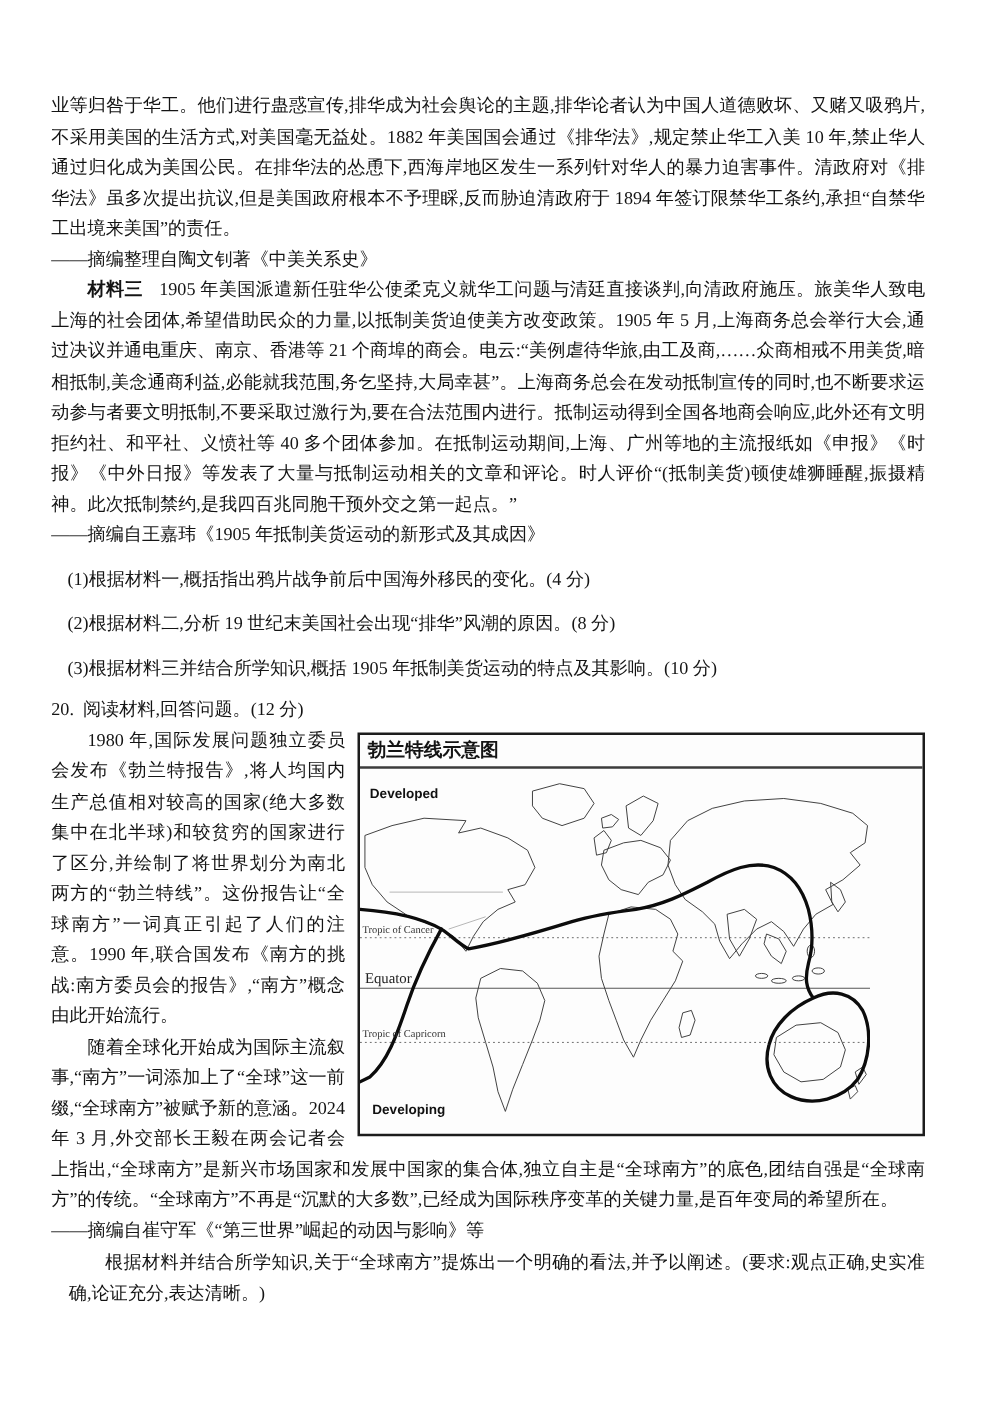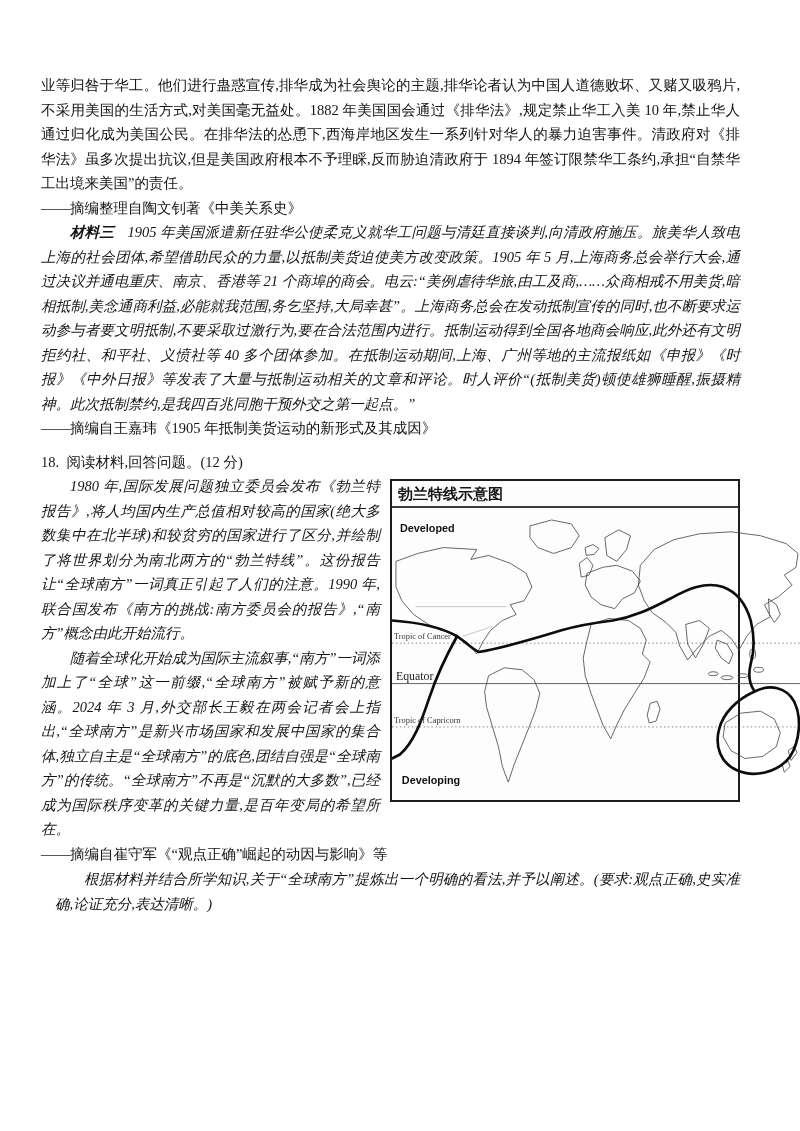--- a/index.html
+++ b/index.html
@@ -12,28 +12,28 @@
   .page{
     box-sizing:border-box;
     width:800px;height:1131px;
     padding:73px 60px 0 41px;
     font-size:14.5px;line-height:24.5px;
     text-align:justify;
   }
   p{margin:0;}
   .source{text-align:left;font-family:Liberation Serif, serif;}
   .mat-label{font-weight:bold;margin-right:0.9em;}
-  .indent{text-indent:2em;font-style:italic;}
+  .indent{text-indent:2em;}
   .q-item{margin-top:11px;padding-left:13px;}
   .q17-questions{margin-top:4px;}
   .q18-head{margin-top:9px;}
   .q18-num{margin-right:0.5em;}
   .map-figure{
     float:right;
-    width:350px;
+    width:454px;
     margin:5px 0 8px 10px;
     border:2px solid #1c1c1c;
     background:#fdfdfd;
     box-sizing:border-box;
   }
   .map-title{
     font-family:"Liberation Sans","DejaVu Sans",sans-serif;
     font-weight:bold;font-size:15px;line-height:24px;
     padding:1px 6px 0 6px;
     border-bottom:2.5px solid #3c3c3c;
@@ -55,22 +55,27 @@
 <body>
 
 <div class="page">
 
   <p>业等归咎于华工。他们进行蛊惑宣传,排华成为社会舆论的主题,排华论者认为中国人道德败坏、又赌又吸鸦片,不采用美国的生活方式,对美国毫无益处。1882 年美国国会通过《排华法》,规定禁止华工入美 10 年,禁止华人通过归化成为美国公民。在排华法的怂恿下,西海岸地区发生一系列针对华人的暴力迫害事件。清政府对《排华法》虽多次提出抗议,但是美国政府根本不予理睬,反而胁迫清政府于 1894 年签订限禁华工条约,承担“自禁华工出境来美国”的责任。</p>
   <p class="source">——摘编整理自陶文钊著《中美关系史》</p>
 
   <p class="indent"><span class="mat-label">材料三</span><span>1905 年美国派遣新任驻华公使柔克义就华工问题与清廷直接谈判,向清政府施压。旅美华人致电上海的社会团体,希望借助民众的力量,以抵制美货迫使美方改变政策。1905 年 5 月,上海商务总会举行大会,通过决议并通电重庆、南京、香港等 21 个商埠的商会。电云:“美例虐待华旅,由工及商,……众商相戒不用美货,暗相抵制,美念通商利益,必能就我范围,务乞坚持,大局幸甚”。上海商务总会在发动抵制宣传的同时,也不断要求运动参与者要文明抵制,不要采取过激行为,要在合法范围内进行。抵制运动得到全国各地商会响应,此外还有文明拒约社、和平社、义愤社等 40 多个团体参加。在抵制运动期间,上海、广州等地的主流报纸如《申报》《时报》《中外日报》等发表了大量与抵制运动相关的文章和评论。时人评价“(抵制美货)顿使雄狮睡醒,振摄精神。此次抵制禁约,是我四百兆同胞干预外交之第一起点。”</span></p>
   <p class="source">——摘编自王嘉玮《1905 年抵制美货运动的新形式及其成因》</p>
 
+  <div class="q17-questions">
+    <p class="q-item">(1)根据材料一,概括指出鸦片战争前后中国海外移民的变化。(4 分)</p>
+    <p class="q-item">(2)根据材料二,分析 19 世纪末美国社会出现“排华”风潮的原因。(8 分)</p>
+    <p class="q-item">(3)根据材料三并结合所学知识,概括 1905 年抵制美货运动的特点及其影响。(10 分)</p>
+  </div>
 
-  <p class="q18-head"><span class="q18-num">18.</span><span>阅读材料,回答问题。(12 分)</span></p>
+  <p class="q18-head"><span class="q18-num">20.</span><span>阅读材料,回答问题。(12 分)</span></p>
 
 
   <div class="map-figure">
     <div class="map-title">勃兰特线示意图</div>
     <svg class="map-canvas" width="408" height="292" viewBox="0 0 414 292" xmlns="http://www.w3.org/2000/svg">
 
       <line class="trop" x1="0" y1="135" x2="414" y2="135"></line>
       <line class="eq" x1="0" y1="176" x2="414" y2="176"></line>
       <line class="trop" x1="0" y1="220" x2="414" y2="220"></line>
 
@@ -111,16 +116,16 @@
       <text class="lbl-trop" x="2" y="216">Tropic of Capricorn</text>
       <text class="lbl-zone" x="10" y="278">Developing</text>
     </svg>
   </div>
 
   <p class="indent">1980 年,国际发展问题独立委员会发布《勃兰特报告》,将人均国内生产总值相对较高的国家(绝大多数集中在北半球)和较贫穷的国家进行了区分,并绘制了将世界划分为南北两方的“勃兰特线”。这份报告让“全球南方”一词真正引起了人们的注意。1990 年,联合国发布《南方的挑战:南方委员会的报告》,“南方”概念由此开始流行。</p>
   <p class="indent">随着全球化开始成为国际主流叙事,“南方”一词添加上了“全球”这一前缀,“全球南方”被赋予新的意涵。2024 年 3 月,外交部长王毅在两会记者会上指出,“全球南方”是新兴市场国家和发展中国家的集合体,独立自主是“全球南方”的底色,团结自强是“全球南方”的传统。“全球南方”不再是“沉默的大多数”,已经成为国际秩序变革的关键力量,是百年变局的希望所在。</p>
 
   <div class="clear"></div>
 
-  <p class="source">——摘编自崔守军《“观点正确”崛起的动因与影响》等</p>
+  <p class="source">——摘编自崔守军《“第三世界”崛起的动因与影响》等</p>
   <p class="indent task">根据材料并结合所学知识,关于“全球南方”提炼出一个明确的看法,并予以阐述。(要求:观点正确,史实准确,论证充分,表达清晰。)</p>
 
 </div>
 
 </body></html>

